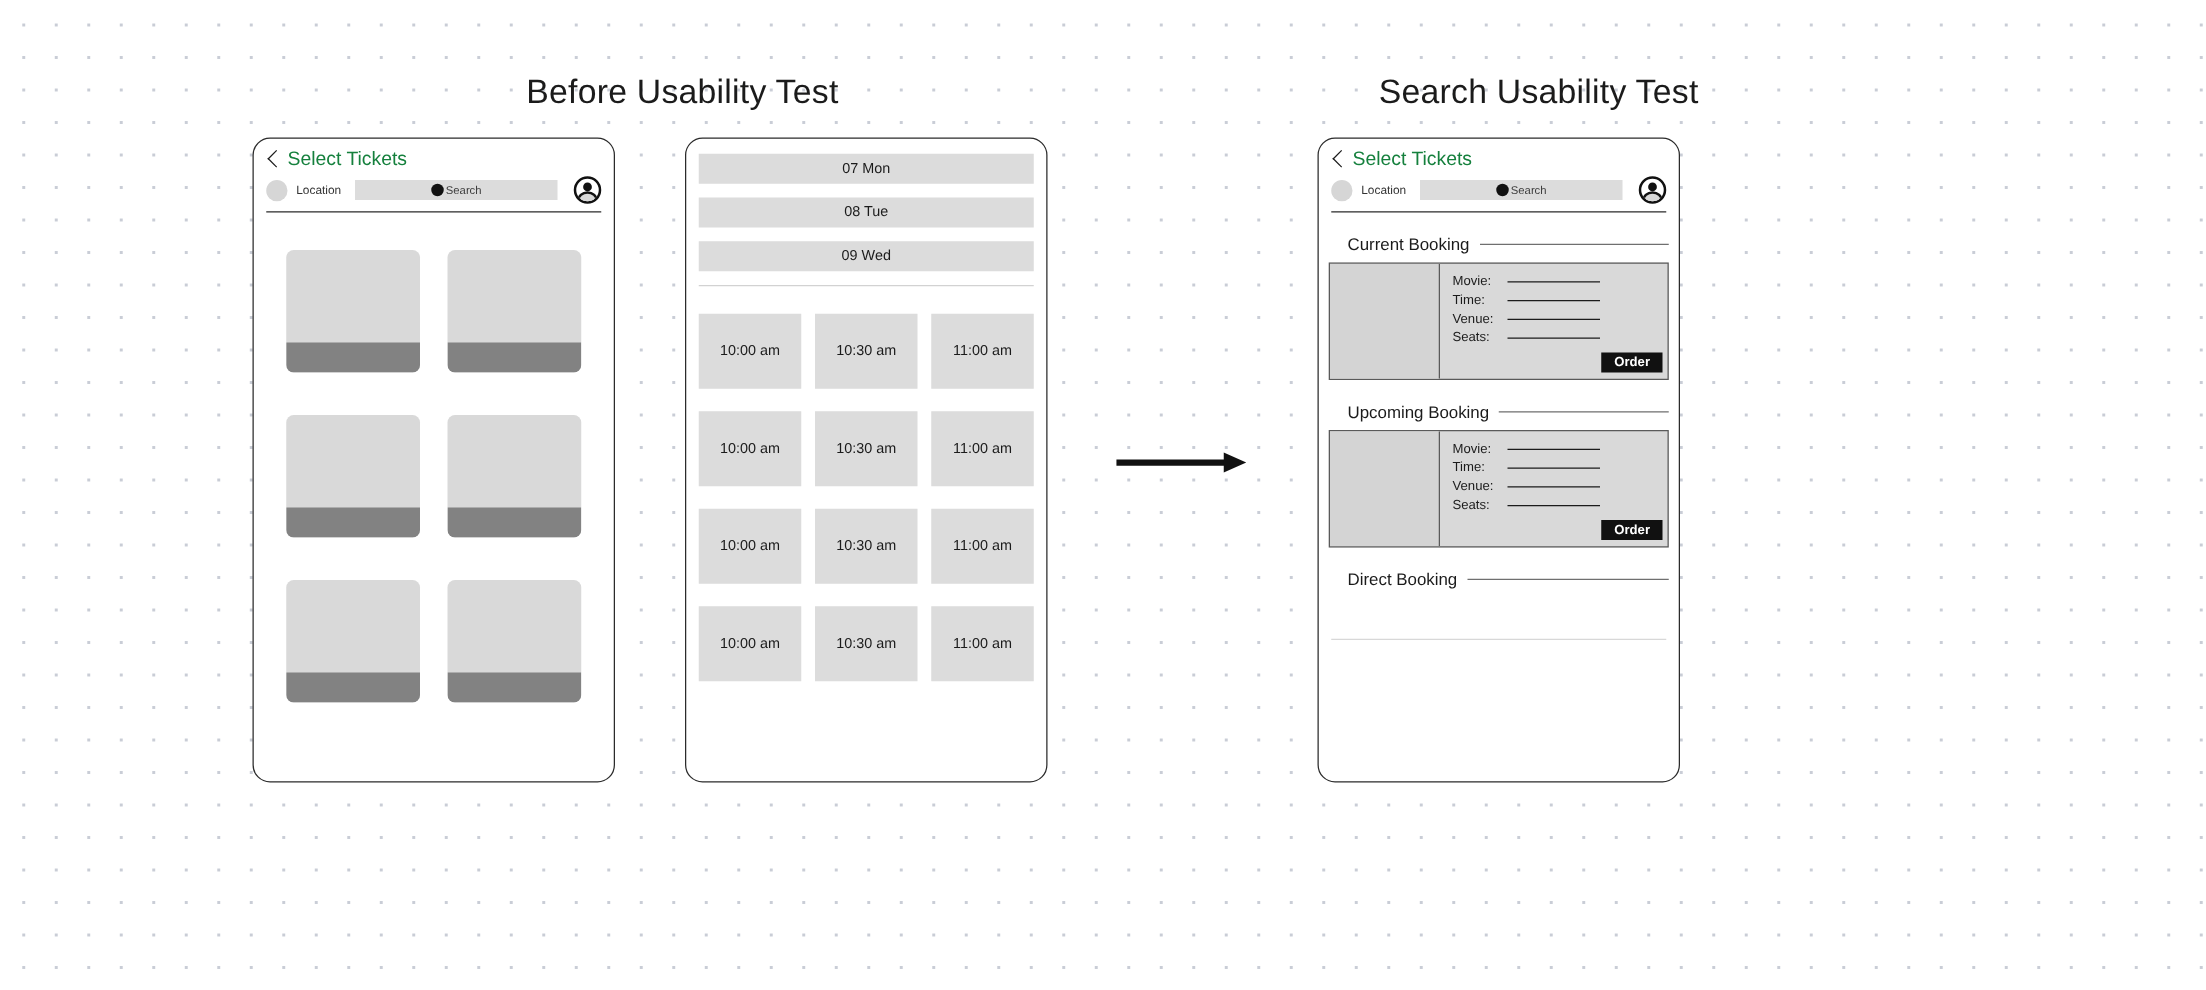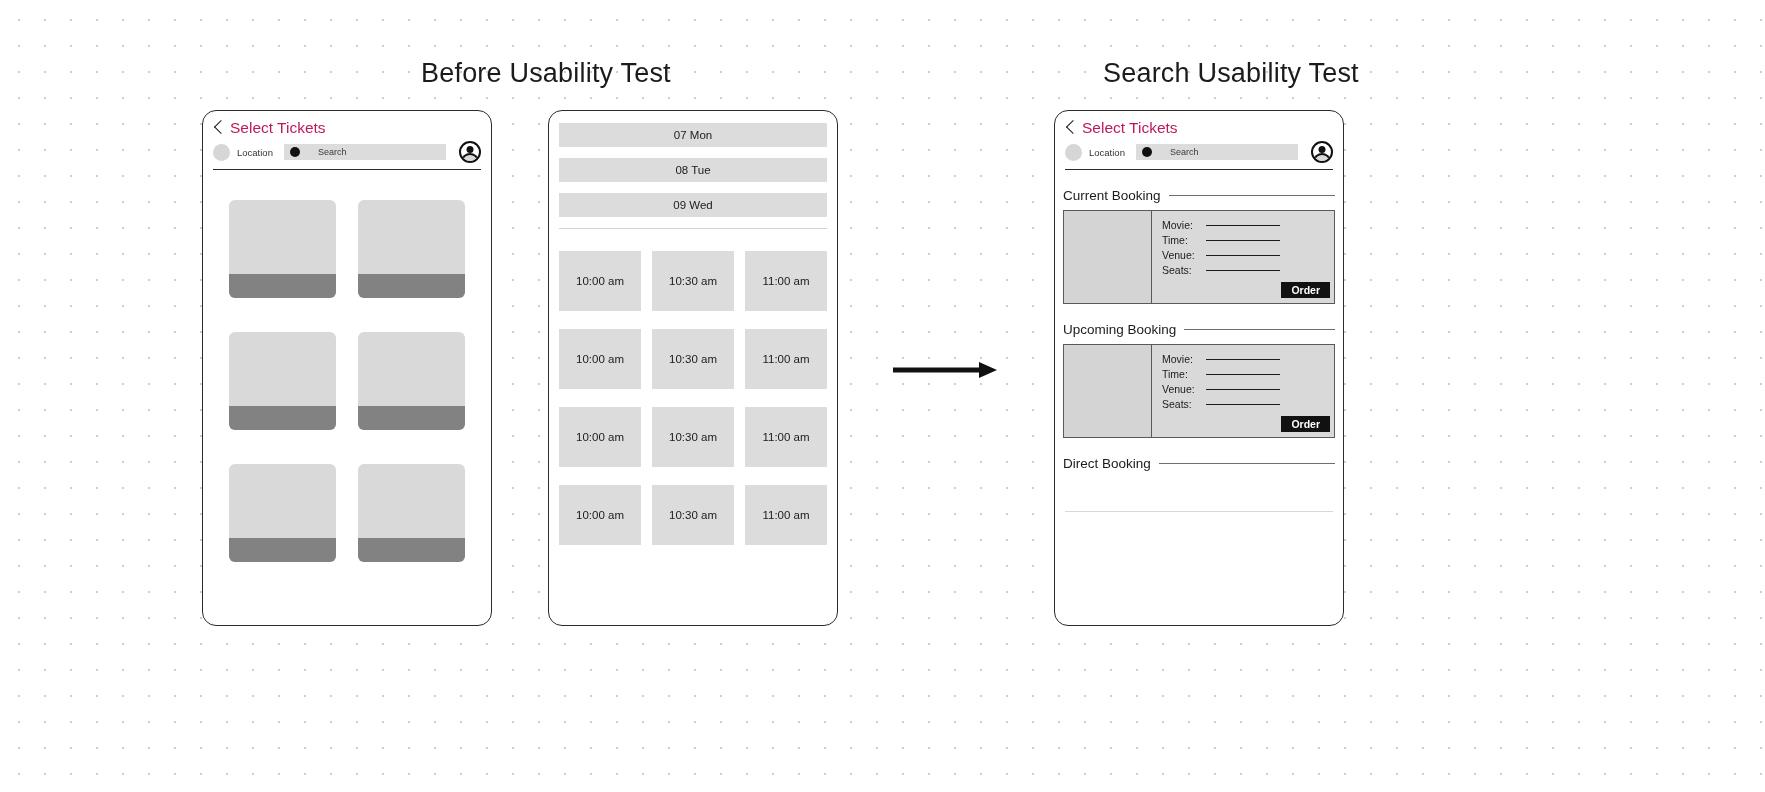--- a/index.html
+++ b/index.html
@@ -54,21 +54,21 @@
     position: absolute;
     left: 3px; top: 3px;
     width: 9px; height: 9px;
     border-left: 1.7px solid #1b1b1b;
     border-bottom: 1.7px solid #1b1b1b;
     transform: rotate(45deg);
   }
   .appbar-title {
     font-size: 15.5px;
     font-weight: 400;
-    color: #be185d;
+    color: #15803d;
     white-space: nowrap;
   }
   .appbar-title.lg { font-size: 21px; }
 
   
   .subbar {
     display: flex;
     align-items: center;
     margin-top: 4px;
     gap: 7px;
@@ -79,23 +79,24 @@
     background: #d6d6d6;
     flex: none;
   }
   .loc-label { font-size: 9.5px; color: #333; white-space: nowrap; }
   .searchbox {
     flex: 1;
     height: 16px;
     background: #dcdcdc;
     display: flex;
     align-items: center;
-    gap: 18px;
+    gap: 2px;
     padding: 0 6px;
     margin-left: 4px;
+    justify-content: center;
   }
   .search-dot {
     width: 10px; height: 10px;
     border-radius: 50%;
     background: #111;
     flex: none;
   }
   .search-label { font-size: 9px; color: #3a3a3a; }
   .avatar {
     width: 22px; height: 22px;
@@ -193,20 +194,21 @@
   .sec-head {
     display: flex;
     align-items: center;
     gap: 8px;
     margin-bottom: 7px;
   }
   .sec-head-label {
     font-size: 13.5px;
     color: #1b1b1b;
     white-space: nowrap;
+    margin-left: 15px;
   }
   .sec-head-line {
     flex: 1;
     height: 1px;
     background: #6f6f6f;
   }
   .booking-card {
     border: 1.5px solid #5a5a5a;
     background: #d9d9d9;
     display: flex;

